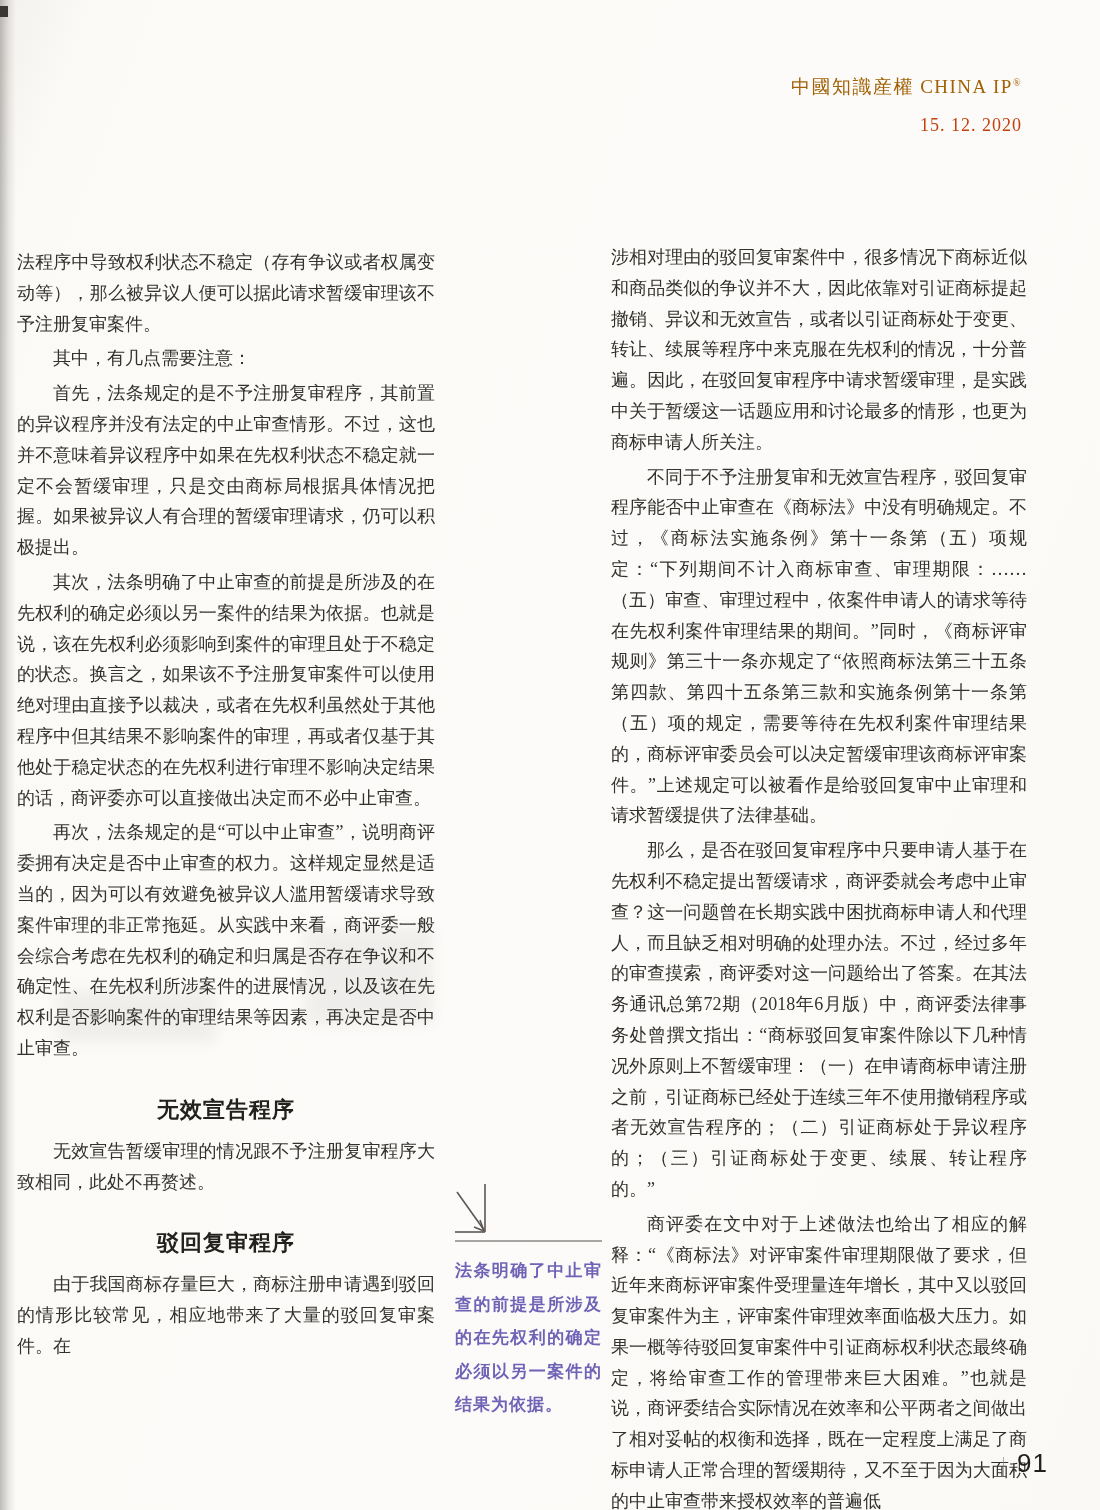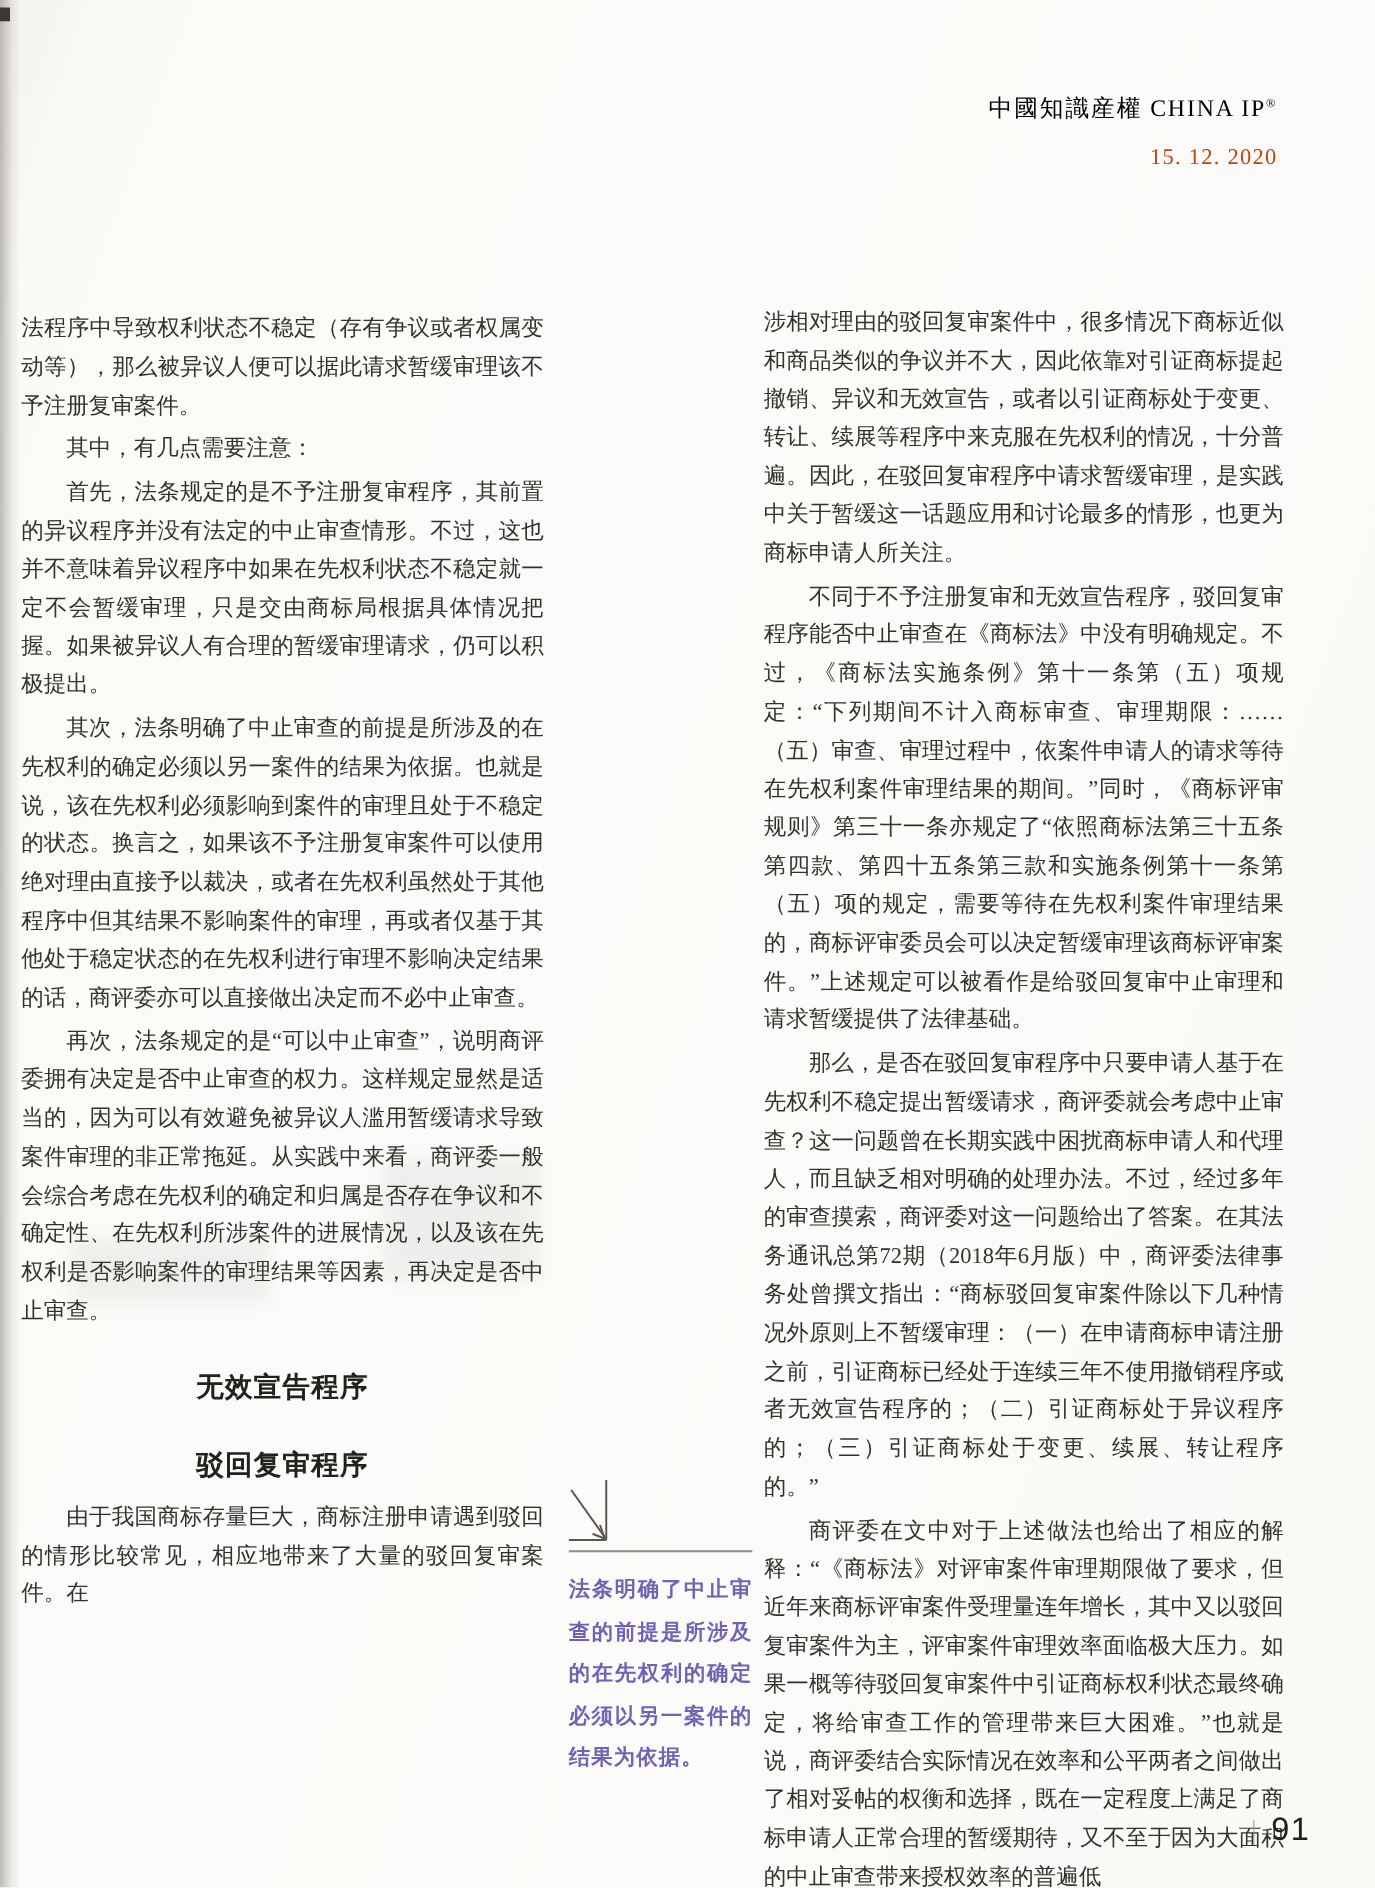--- a/index.html
+++ b/index.html
@@ -26,21 +26,21 @@
     position:absolute;left:0;top:6px;width:8px;height:11px;
     background:#3a3734;
   }
   
   .ghost{position:absolute;background:#5a564f;opacity:.07;filter:blur(7px);border-radius:4px;}
   .ghost-a{left:58px;top:990px;width:158px;height:52px;}
   .ghost-b{left:305px;top:928px;width:128px;height:96px;}
 
   header{position:absolute;top:74px;right:78px;text-align:right;}
   .brand{
-    font-size:19px;letter-spacing:1.5px;color:#000000;
+    font-size:19px;letter-spacing:1.5px;color:#a16207;
     font-family:"Liberation Serif","DejaVu Serif",serif;
   }
   .brand sup{font-size:10px;vertical-align:super;}
   .issue-date{
     margin-top:15px;font-size:18px;letter-spacing:1px;color:#c2410c;
   }
 
   .col{
     position:absolute;
     font-size:18px;line-height:30.8px;
@@ -86,20 +86,21 @@
   <div class="issue-date">15. 12. 2020</div>
 </header>
 
 <section class="col col-left">
   <p class="para">法程序中导致权利状态不稳定（存有争议或者权属变动等），那么被异议人便可以据此请求暂缓审理该不予注册复审案件。</p>
   <p class="para indent">其中，有几点需要注意：</p>
   <p class="para indent">首先，法条规定的是不予注册复审程序，其前置的异议程序并没有法定的中止审查情形。不过，这也并不意味着异议程序中如果在先权利状态不稳定就一定不会暂缓审理，只是交由商标局根据具体情况把握。如果被异议人有合理的暂缓审理请求，仍可以积极提出。</p>
   <p class="para indent">其次，法条明确了中止审查的前提是所涉及的在先权利的确定必须以另一案件的结果为依据。也就是说，该在先权利必须影响到案件的审理且处于不稳定的状态。换言之，如果该不予注册复审案件可以使用绝对理由直接予以裁决，或者在先权利虽然处于其他程序中但其结果不影响案件的审理，再或者仅基于其他处于稳定状态的在先权利进行审理不影响决定结果的话，商评委亦可以直接做出决定而不必中止审查。</p>
   <p class="para indent">再次，法条规定的是“可以中止审查”，说明商评委拥有决定是否中止审查的权力。这样规定显然是适当的，因为可以有效避免被异议人滥用暂缓请求导致案件审理的非正常拖延。从实践中来看，商评委一般会综合考虑在先权利的确定和归属是否存在争议和不确定性、在先权利所涉案件的进展情况，以及该在先权利是否影响案件的审理结果等因素，再决定是否中止审查。</p>
   <h2 class="section-heading">无效宣告程序</h2>
+  <p class="para indent">无效宣告暂缓审理的情况跟不予注册复审程序大致相同，此处不再赘述。</p>
   <h2 class="section-heading">驳回复审程序</h2>
   <p class="para indent">由于我国商标存量巨大，商标注册申请遇到驳回的情形比较常见，相应地带来了大量的驳回复审案件。在</p>
 </section>
 
 <section class="col col-right">
   <p class="para">涉相对理由的驳回复审案件中，很多情况下商标近似和商品类似的争议并不大，因此依靠对引证商标提起撤销、异议和无效宣告，或者以引证商标处于变更、转让、续展等程序中来克服在先权利的情况，十分普遍。因此，在驳回复审程序中请求暂缓审理，是实践中关于暂缓这一话题应用和讨论最多的情形，也更为商标申请人所关注。</p>
   <p class="para indent">不同于不予注册复审和无效宣告程序，驳回复审程序能否中止审查在《商标法》中没有明确规定。不过，《商标法实施条例》第十一条第（五）项规定：“下列期间不计入商标审查、审理期限：……（五）审查、审理过程中，依案件申请人的请求等待在先权利案件审理结果的期间。”同时，《商标评审规则》第三十一条亦规定了“依照商标法第三十五条第四款、第四十五条第三款和实施条例第十一条第（五）项的规定，需要等待在先权利案件审理结果的，商标评审委员会可以决定暂缓审理该商标评审案件。”上述规定可以被看作是给驳回复审中止审理和请求暂缓提供了法律基础。</p>
   <p class="para indent">那么，是否在驳回复审程序中只要申请人基于在先权利不稳定提出暂缓请求，商评委就会考虑中止审查？这一问题曾在长期实践中困扰商标申请人和代理人，而且缺乏相对明确的处理办法。不过，经过多年的审查摸索，商评委对这一问题给出了答案。在其法务通讯总第72期（2018年6月版）中，商评委法律事务处曾撰文指出：“商标驳回复审案件除以下几种情况外原则上不暂缓审理：（一）在申请商标申请注册之前，引证商标已经处于连续三年不使用撤销程序或者无效宣告程序的；（二）引证商标处于异议程序的；（三）引证商标处于变更、续展、转让程序的。”</p>
   <p class="para indent">商评委在文中对于上述做法也给出了相应的解释：“《商标法》对评审案件审理期限做了要求，但近年来商标评审案件受理量连年增长，其中又以驳回复审案件为主，评审案件审理效率面临极大压力。如果一概等待驳回复审案件中引证商标权利状态最终确定，将给审查工作的管理带来巨大困难。”也就是说，商评委结合实际情况在效率和公平两者之间做出了相对妥帖的权衡和选择，既在一定程度上满足了商标申请人正常合理的暂缓期待，又不至于因为大面积的中止审查带来授权效率的普遍低</p>
 </section>

